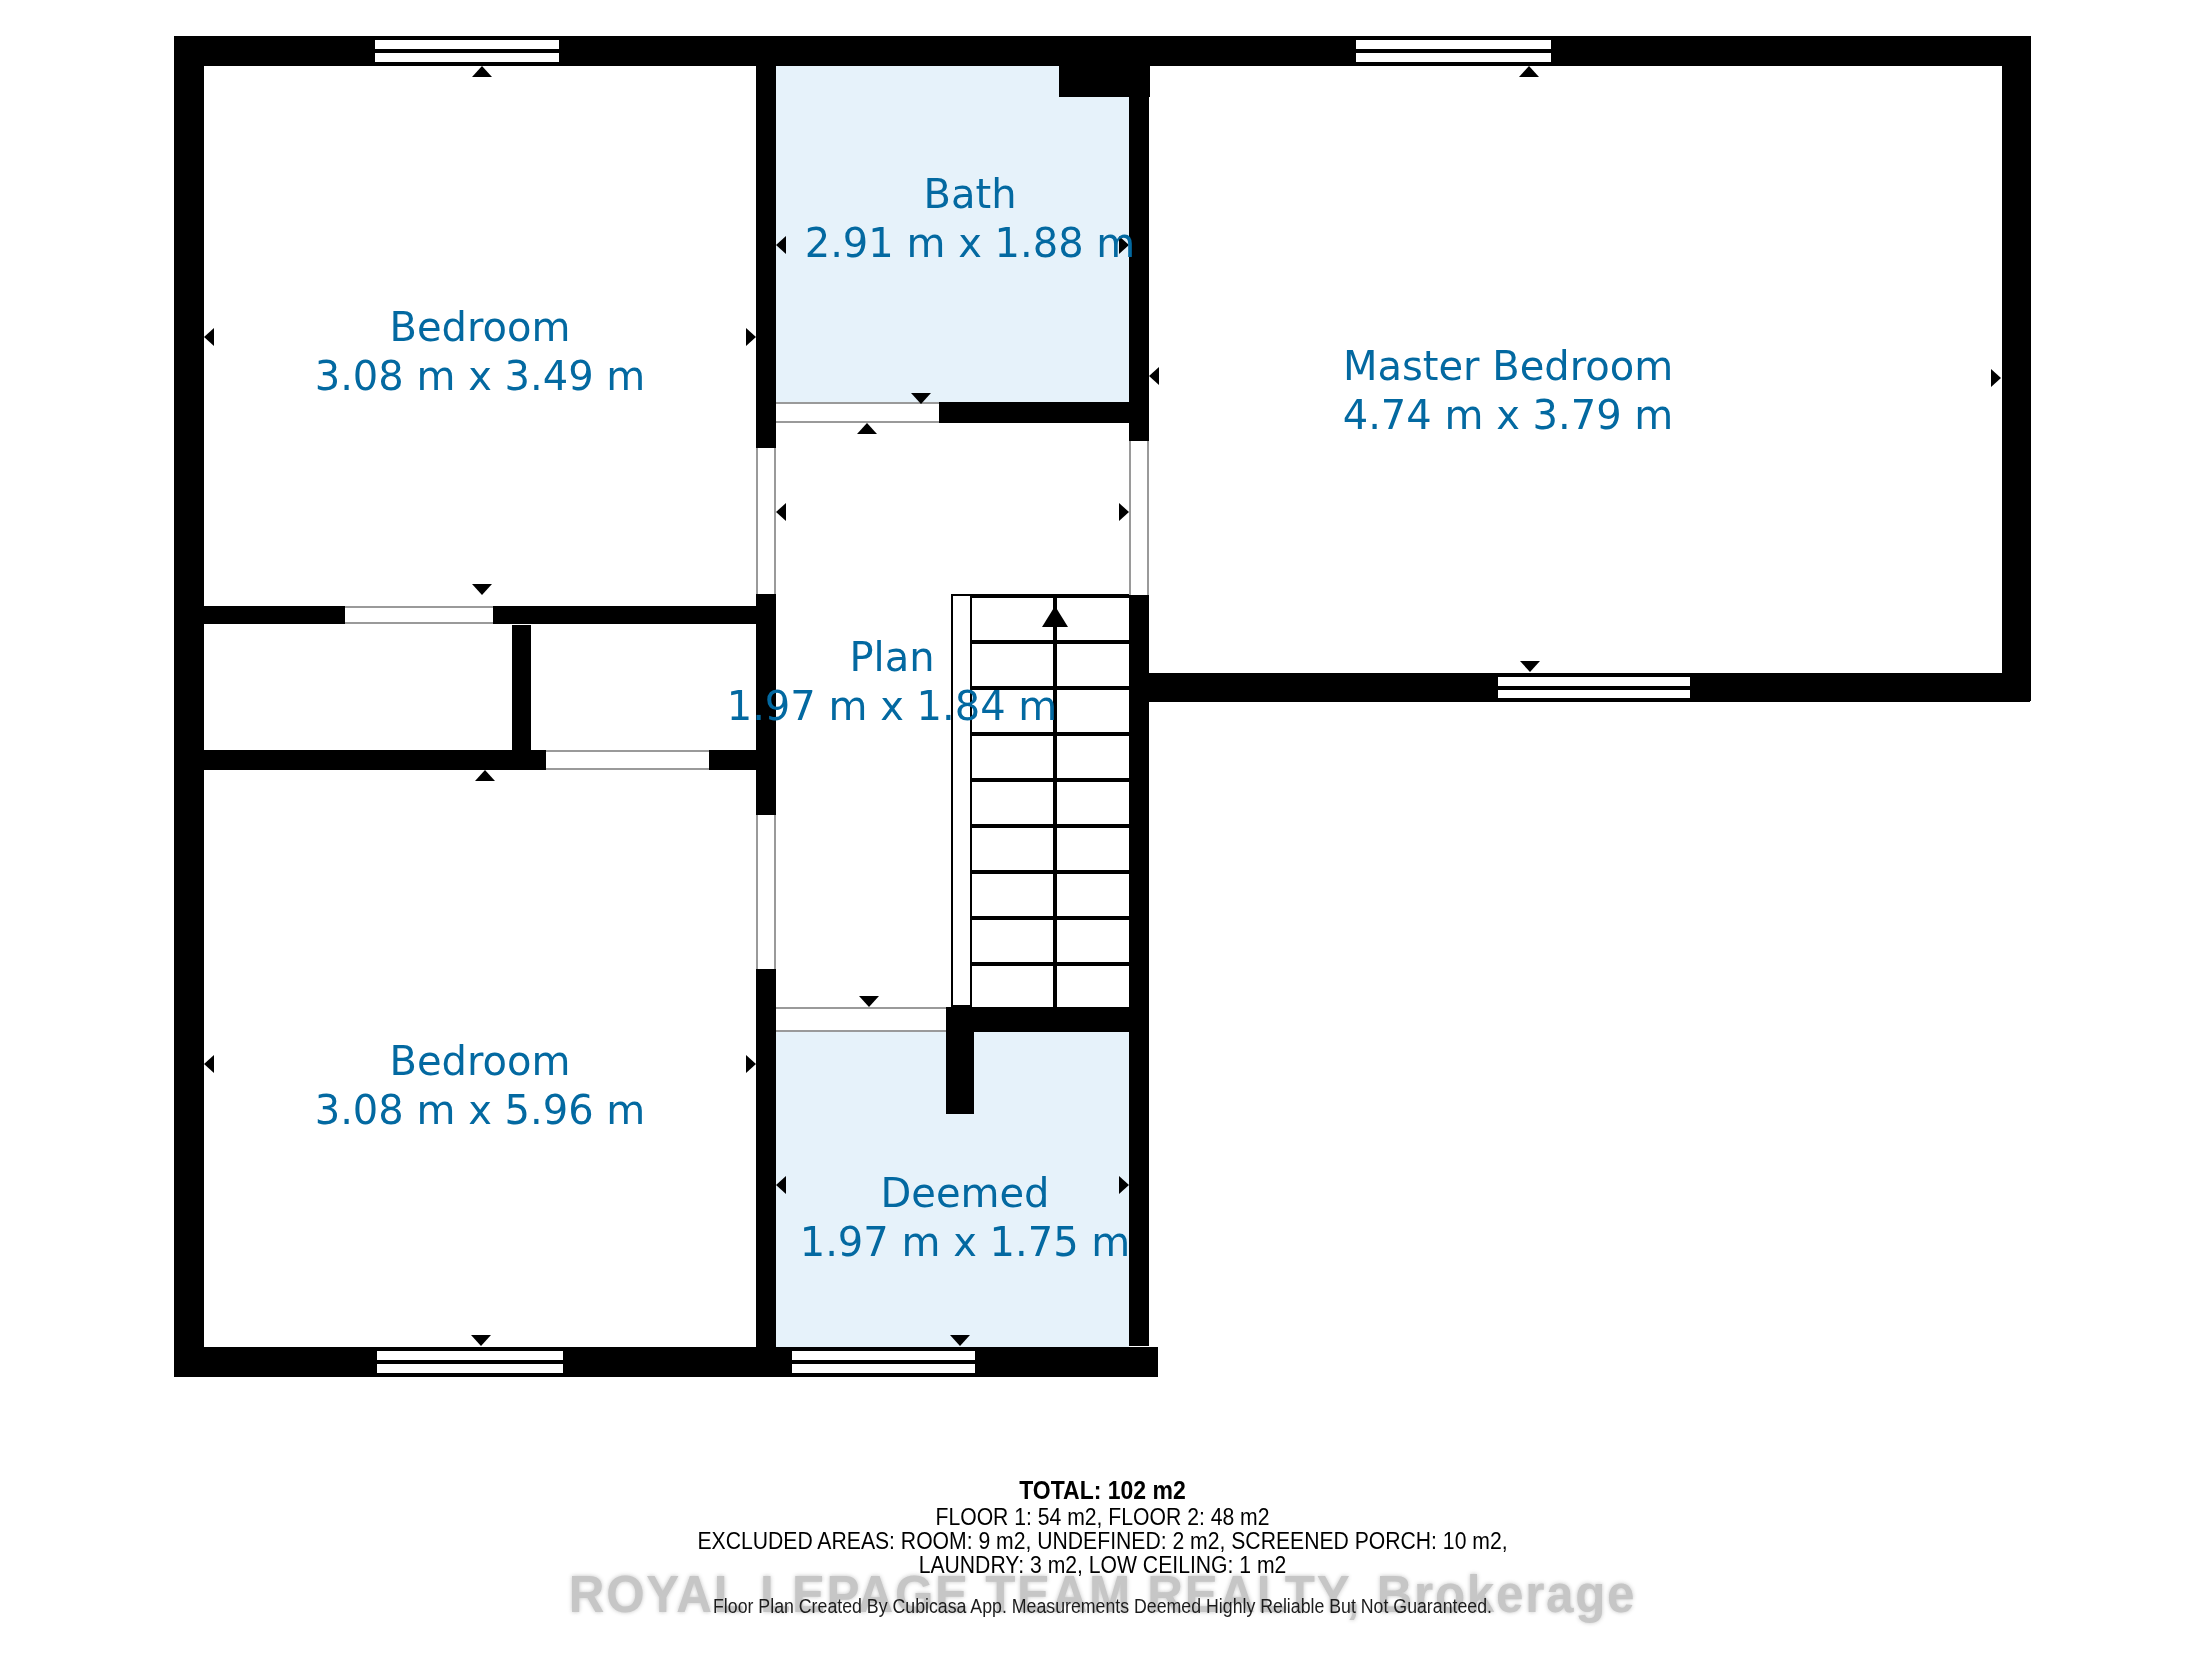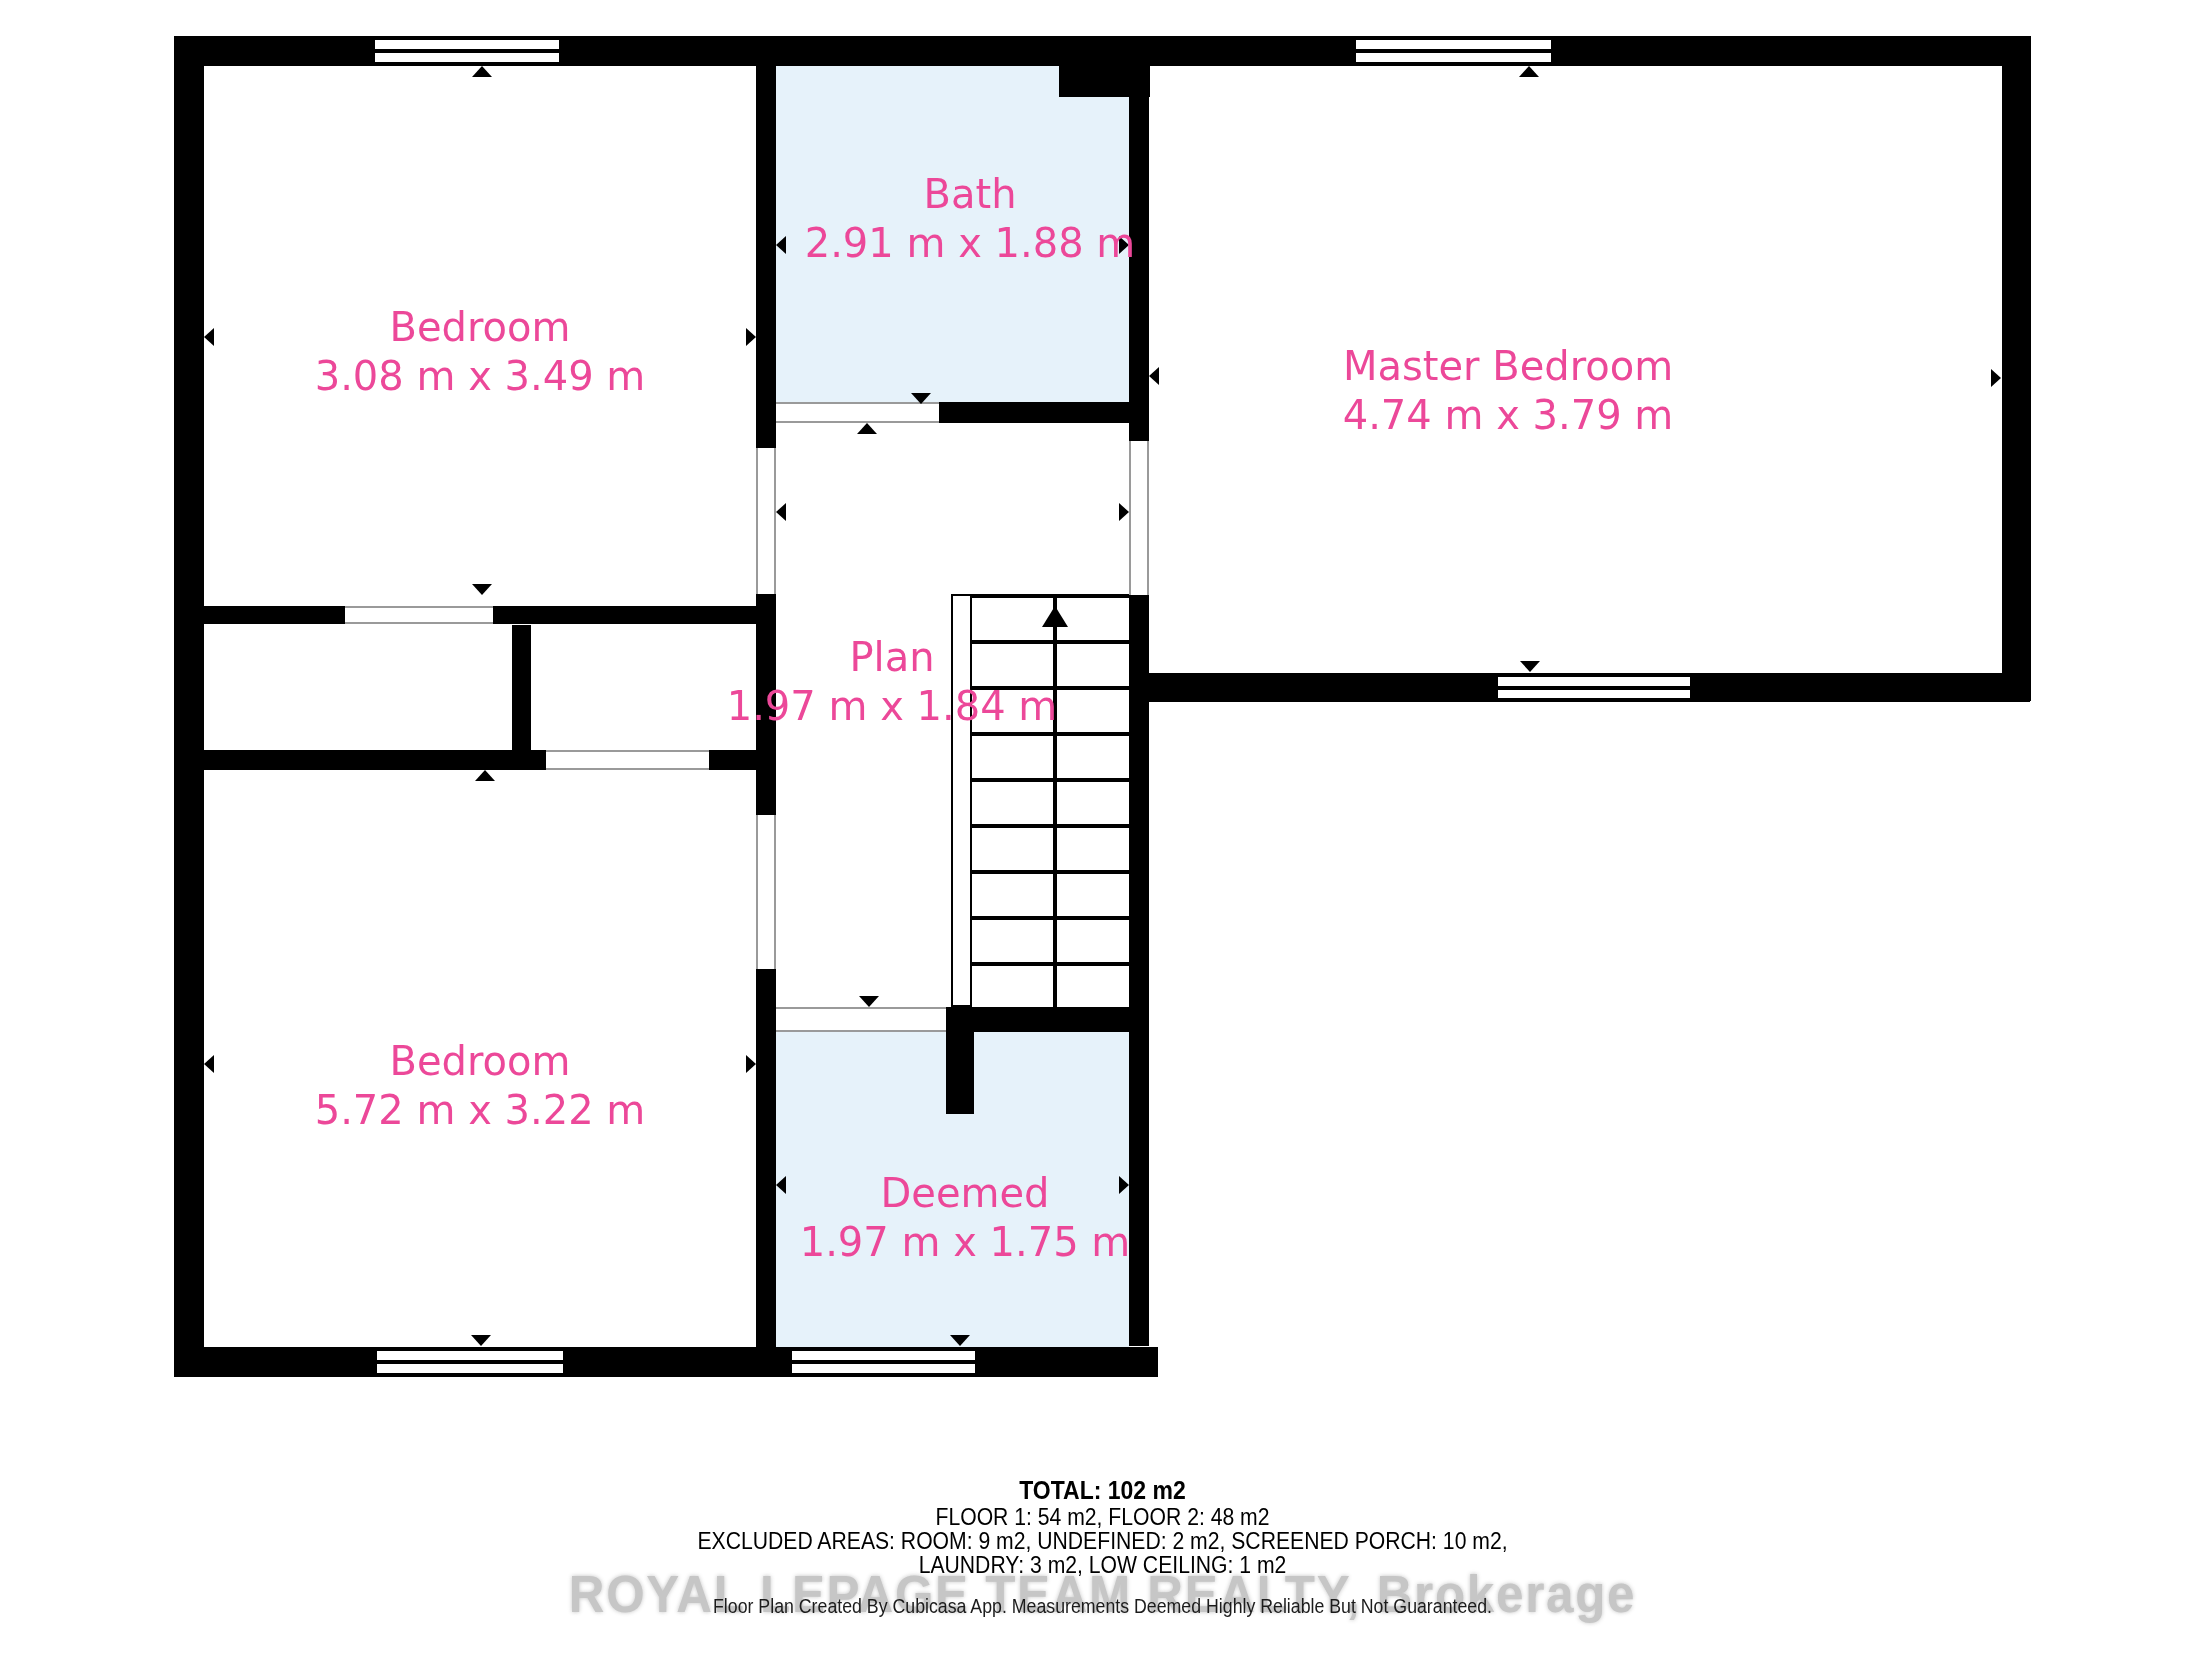--- a/index.html
+++ b/index.html
@@ -1,20 +1,20 @@
 <!DOCTYPE html>
 <html style="font-size:8.8px"><head>
 <meta charset="utf-8">
 <style>
   html,body{margin:0;padding:0;background:#ffffff;}
   .canvas{position:relative;width:2205px;height:1654px;background:#ffffff;overflow:hidden;
           font-family:"DejaVu Sans",sans-serif;}
   .w{position:absolute;background:#000;}
   .fill{position:absolute;}
-  .lbl{position:absolute;transform:translateX(-50%);text-align:center;color:#ec4899;
+  .lbl{position:absolute;transform:translateX(-50%);text-align:center;color:#0369a1;
        font-size:40px;line-height:49px;white-space:nowrap;}
   .win{position:absolute;background:#fff;border:4.4px solid #000;box-sizing:border-box;}
   .win .mid{position:absolute;left:0;right:0;top:50%;height:3.9px;margin-top:-1.7px;background:#000;}
   .gapline{position:absolute;background:#9a9a9a;}
   .tri{position:absolute;width:0;height:0;}
   .tri.up{border-left:10.5px solid transparent;border-right:10.5px solid transparent;border-bottom:11.6px solid #000;}
   .tri.down{border-left:10.5px solid transparent;border-right:10.5px solid transparent;border-top:11.6px solid #000;}
   .tri.left{border-top:9.4px solid transparent;border-bottom:9.4px solid transparent;border-right:10.5px solid #000;}
   .tri.right{border-top:9.4px solid transparent;border-bottom:9.4px solid transparent;border-left:10.5px solid #000;}
   .stair-treads{position:absolute;background:repeating-linear-gradient(to bottom,#000 0 4.4px,transparent 4.4px 46px);}
@@ -143,21 +143,21 @@
     <div class="lbl" style="left:1508px;top:342px;">
       <div>Master Bedroom</div>
       <div>4.74 m x 3.79 m</div>
     </div>
     <div class="lbl" style="left:892px;top:633px;">
       <div>Plan</div>
       <div>1.97 m x 1.84 m</div>
     </div>
     <div class="lbl" style="left:480px;top:1037px;">
       <div>Bedroom</div>
-      <div>5.72 m x 3.22 m</div>
+      <div>3.08 m x 5.96 m</div>
     </div>
     <div class="lbl" style="left:965px;top:1169px;">
       <div>Deemed</div>
       <div>1.97 m x 1.75 m</div>
     </div>
   </div>
 
   <div class="footer" style="top:1478px;z-index:2;">
     <div class="t1">TOTAL: 102 m2</div>
     <div class="t2">FLOOR 1: 54 m2, FLOOR 2: 48 m2</div>

